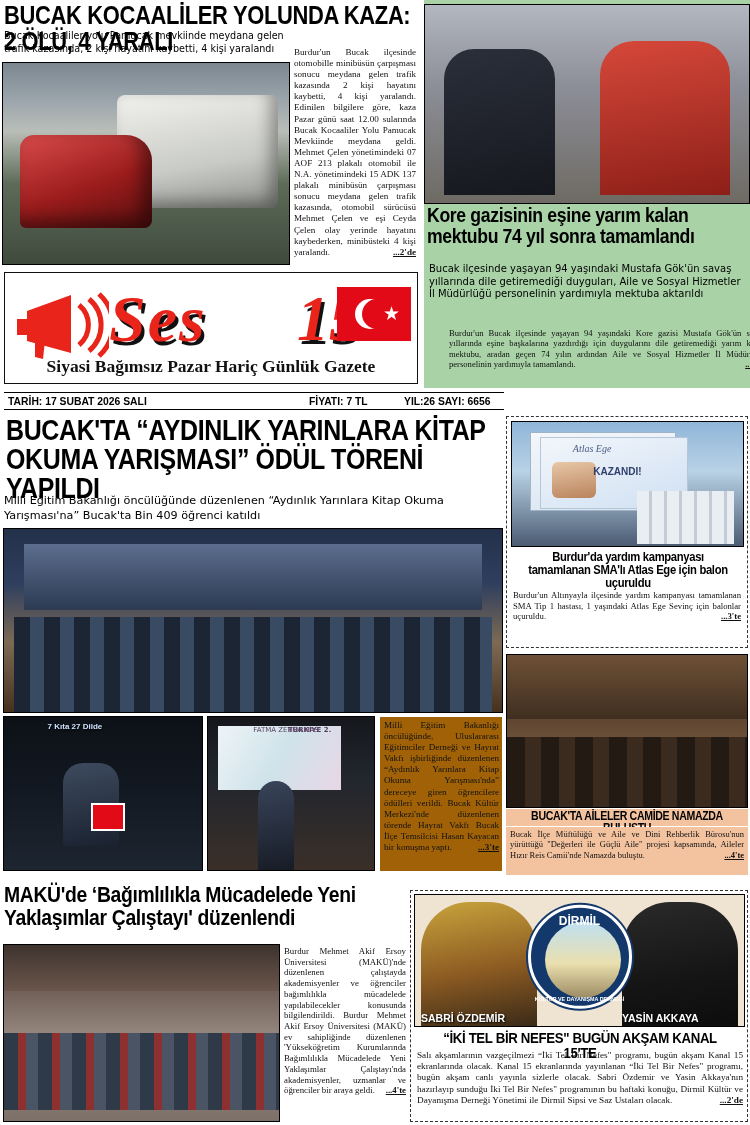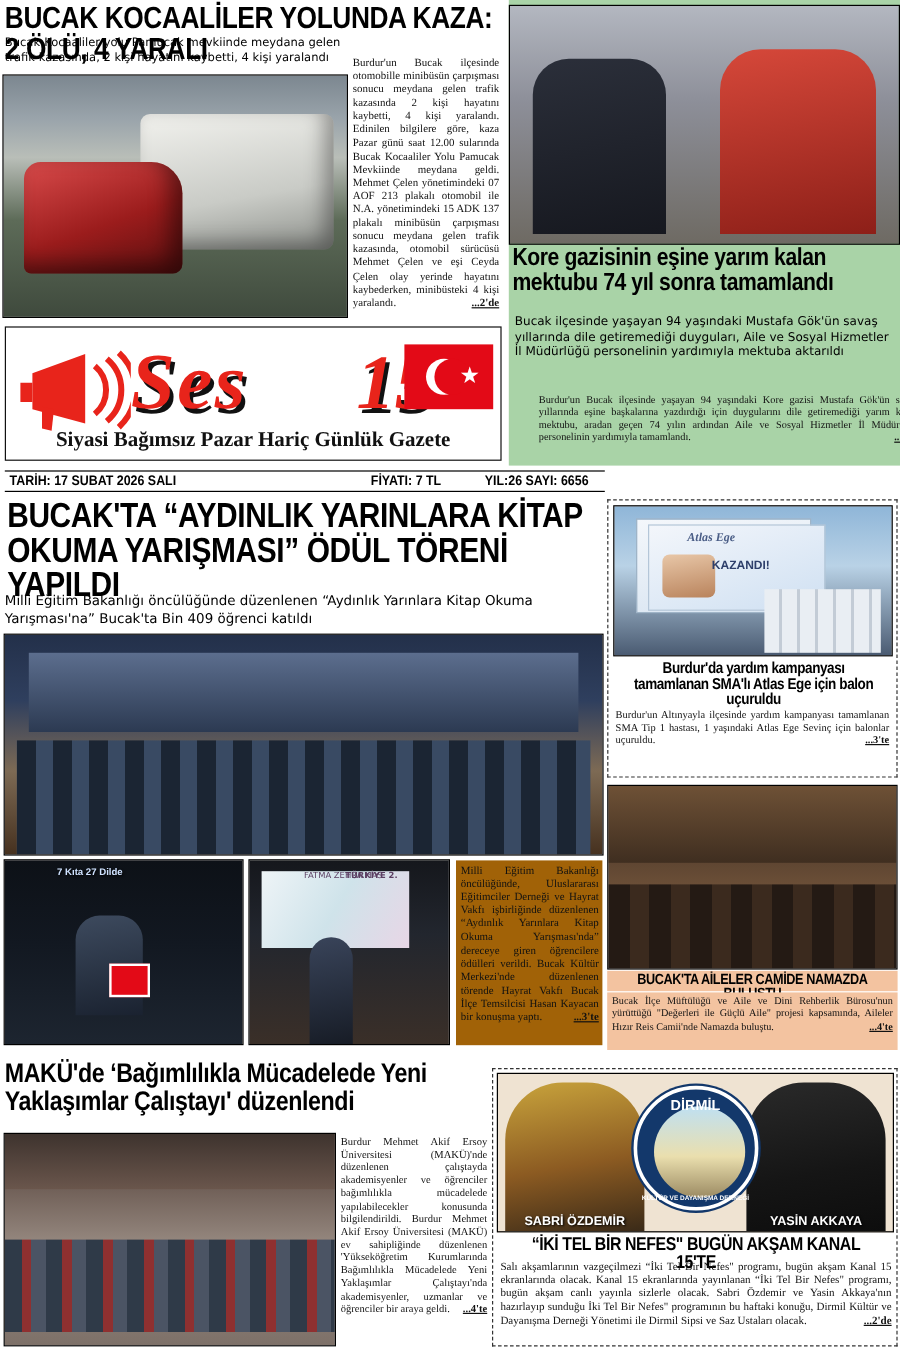--- a/index.html
+++ b/index.html
@@ -171,28 +171,28 @@
      border-radius:50%; background:linear-gradient(180deg,#bfe0f2 0%,#eadfae 55%,#9c8b63 100%);}
   #dirmil-word{ position:absolute; left:0; right:0; top:6px; text-align:center; color:#fff;
      font-family:"Liberation Sans",sans-serif; font-weight:700; font-size:12px;}
   #dirmil-word2{ position:absolute; left:0; right:0; bottom:4px; text-align:center; color:#fff;
      font-family:"Liberation Sans",sans-serif; font-weight:700; font-size:5.4px;}
   .musician { position:absolute; bottom:0; width:116px; height:124px; }
   #mus-l { left:6px; background:linear-gradient(170deg,#c9a43c,#8c5b22 55%,#3a2a18);
            border-radius:48px 48px 0 0;}
   #mus-r { right:6px; background:linear-gradient(170deg,#2a2a2a,#151515 60%,#0d0d0d);
            border-radius:48px 48px 0 0;}
-  .musname { position:absolute; bottom:2px; width:100%; text-align:center; color:#fff;
+  .musname { position:absolute; bottom:2px; width:100%; color:#fff;
      font-family:"Liberation Sans Narrow","Liberation Sans",sans-serif; font-weight:700; font-size:10.5px;
      text-shadow:1px 1px 2px #000; }
 
   .banner-atlas { position:absolute; left:12%; top:12%; width:64%; height:58%;
      background:linear-gradient(160deg,#f3f6fb,#cfe0f2); border:1px solid #b4c6d8;}
   .banner-atlas .t1{position:absolute;left:22%;top:8%;font-family:"Liberation Serif",serif;
-     font-style:italic;font-weight:700;font-size:10px;color:#4a5d86;}
+     font-style:italic;font-weight:400;font-size:10px;color:#4a5d86;}
   .banner-atlas .t2{position:absolute;left:36%;top:40%;font-family:"Liberation Sans",sans-serif;
      font-weight:700;font-size:10px;color:#2e3f6b;}
   .banner-atlas .face{position:absolute;left:8%;top:34%;width:30%;height:52%;border-radius:6px;
      background:linear-gradient(170deg,#e8c7a8,#b9835c);}
 
   #slide-txt{position:absolute;left:8%;top:6%;font-family:"DejaVu Sans",sans-serif;font-size:7px;
      color:#5b3f62;font-weight:400;margin-left:32px;}
   #slide-txt2{position:absolute;left:48%;top:6%;font-family:"DejaVu Sans",sans-serif;font-size:7px;
      color:#5b3f62;font-weight:700;}
   .overlay-cap{position:absolute;color:#fff;font-family:Liberation Sans, sans-serif;

